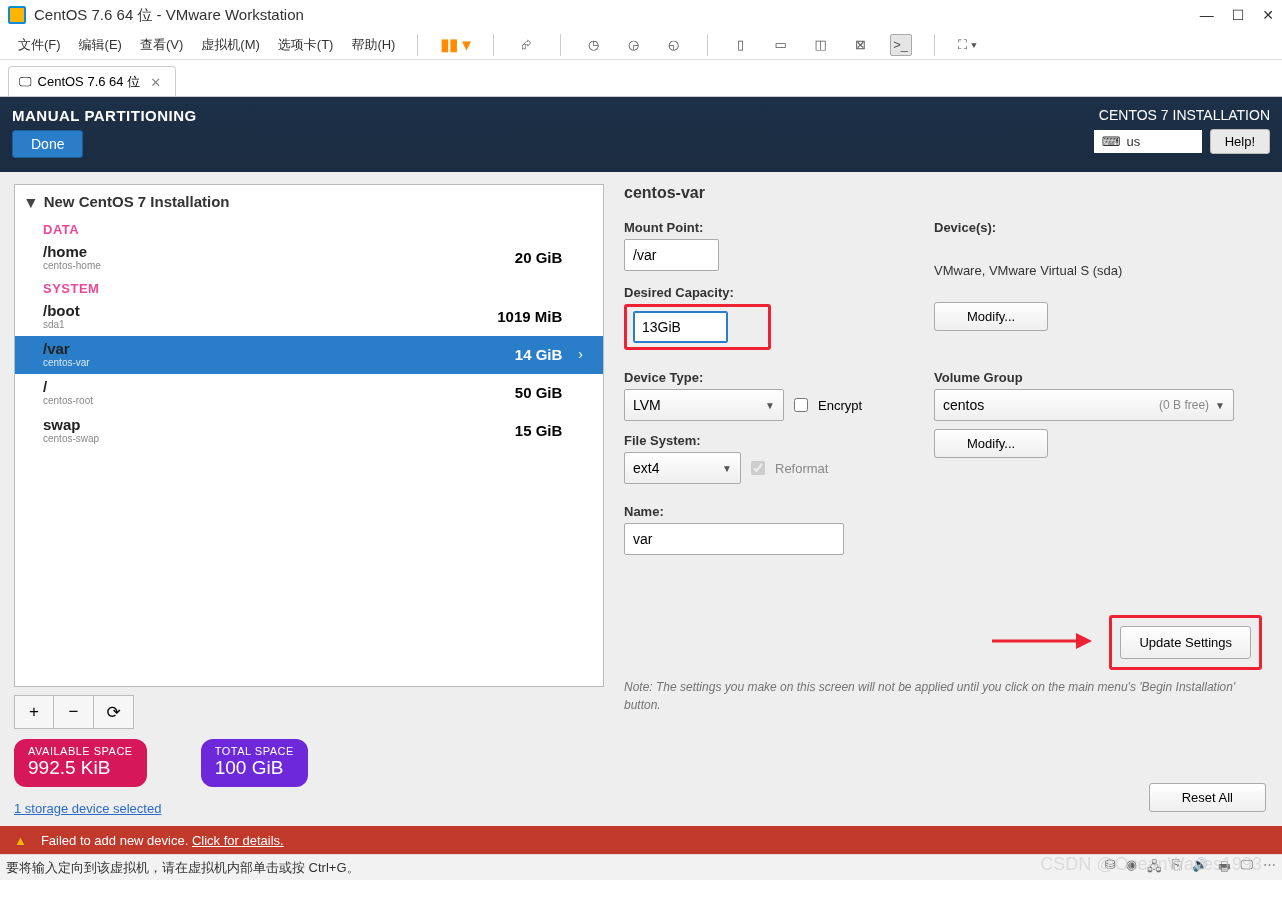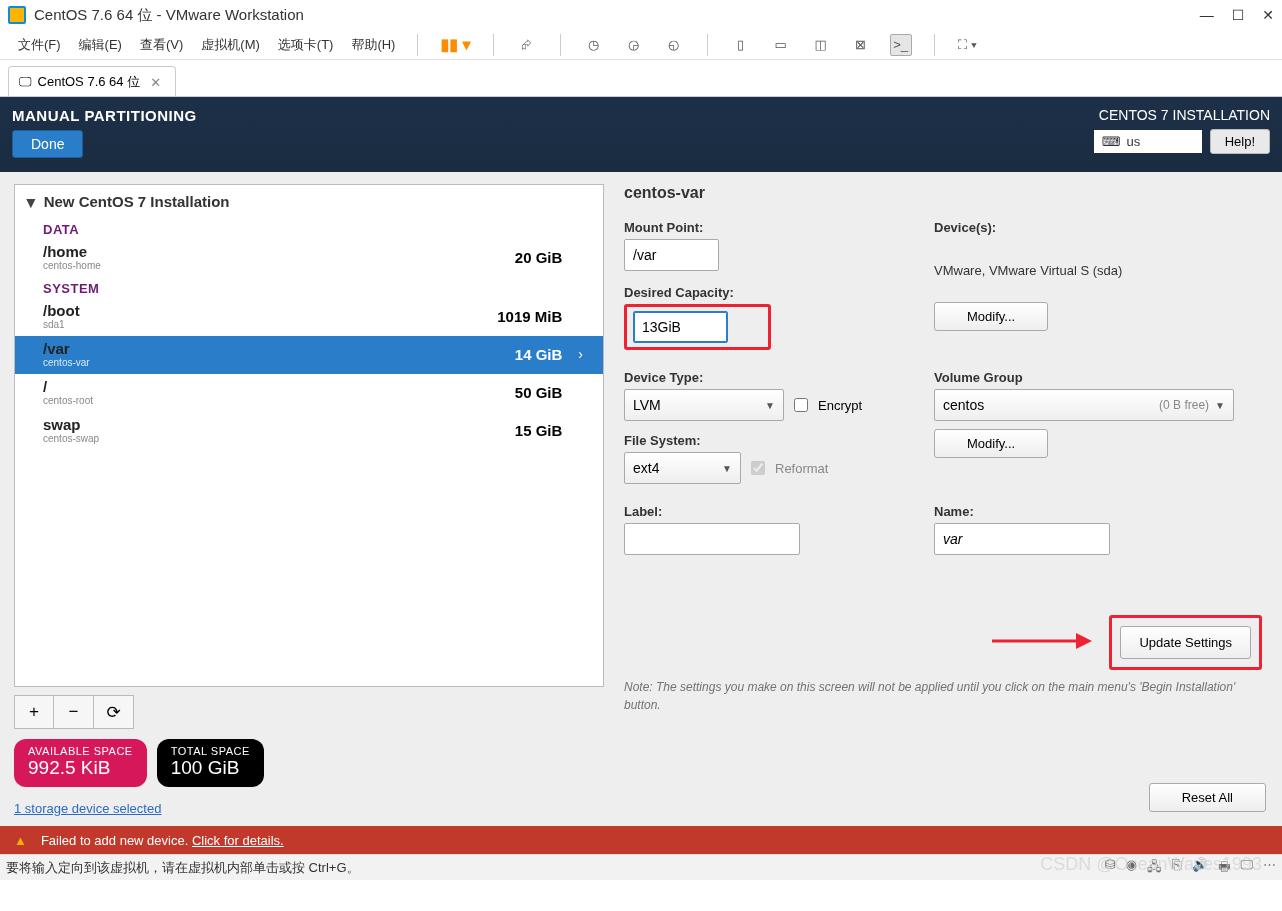--- a/index.html
+++ b/index.html
@@ -34,51 +34,51 @@
 .lang-box { background: #fff; color: #333; padding: 4px 8px; width: 108px; text-align: left; display:flex; align-items:center; gap:6px; }
 .help-btn { background: #e9e9e9; border: 1px solid #bbb; padding: 4px 14px; border-radius: 3px; font-size: 13px; cursor: pointer; }
 
 .anaconda-body { background: #eeeeee; padding: 12px 14px 10px 14px; height: 654px; display: flex; gap: 20px; position: relative; }
 
 
 .part-col { width: 590px; display: flex; flex-direction: column; }
 .part-list { background: #fff; border: 1px solid #bbb; flex: 1; }
 .part-header { padding: 8px 12px; font-weight: 600; font-size: 15px; color: #333; }
 .part-header .caret { display:inline-block; transform: rotate(90deg); margin-right: 4px; font-size:11px; color:#444; }
-.section-label { color: #701a75; font-size: 13px; font-weight: 600; padding: 4px 0 2px 28px; letter-spacing: 0.5px; }
+.section-label { color: #ec4899; font-size: 13px; font-weight: 600; padding: 4px 0 2px 28px; letter-spacing: 0.5px; }
 .part-item { padding: 4px 20px 6px 28px; display: flex; align-items: center; gap: 10px; }
 .part-item .p-left { flex: 1; }
 .part-item .p-name { font-weight: 600; font-size: 15px; color: #222; }
 .part-item .p-sub { font-size: 10px; color: #888; }
 .part-item .p-size { font-weight: 600; font-size: 15px; }
 .part-item.selected { background: #2a7ec9; color: #fff; }
 .part-item.selected .p-sub { color: #d9eaf7; }
 .part-item .chev { margin-left: 6px; color: #fff; font-size: 14px; visibility: hidden; }
 .part-item.selected .chev { visibility: visible; }
 
 .part-btns { display: flex; margin-top: 8px; }
 .part-small-btn { width: 40px; height: 34px; background: #f6f6f6; border: 1px solid #bbb; font-size: 17px; display:flex; align-items:center; justify-content:center; cursor:pointer; }
 .part-small-btn + .part-small-btn { border-left: none; }
 
 .space-row { display: flex; gap: 10px; margin-top: 10px; }
 .space-box { padding: 6px 14px 8px 14px; border-radius: 12px; color: #fff; }
 .space-box.avail { background: #d6185a; }
-.space-box.total { background: #000000; }
+.space-box.total { background: #6d28d9; margin-left: 44px; }
 .space-box .lbl { font-size: 11px; letter-spacing: 0.5px; }
 .space-box .val { font-size: 19px; font-weight: 500; }
 
 .storage-link { color: #2a6ac9; text-decoration: underline; font-size: 13px; margin-top: 14px; display: inline-block; }
 
 
 .detail-col { flex: 1; padding-right: 6px; }
 .detail-title { font-size: 16px; font-weight: 600; margin-bottom: 18px; color:#333; }
 .detail-grid { display: grid; grid-template-columns: 280px 1fr; column-gap: 30px; row-gap: 20px; align-items: start; }
 .fld-label { font-weight: 600; font-size: 13px; color: #333; margin-bottom: 4px; display:block; }
 .text-input { width: 95px; height: 32px; border: 1px solid #aaa; border-radius: 2px; padding: 0 8px; font-size: 14px; }
-.text-input.wide { width: 176px; font-style: italic; }
+.text-input.wide { width: 220px; }
 .text-input.focus { border: 1px solid #2a7ec9; box-shadow: inset 0 0 0 1px #2a7ec9; }
 .capacity-wrap { border: 3px solid #e23; padding: 4px 40px 4px 6px; display: inline-block; border-radius: 3px; }
 .select-box { width: 160px; height: 32px; border: 1px solid #aaa; background: linear-gradient(#fff,#eee); border-radius: 2px; padding: 0 8px; display:flex; align-items:center; justify-content:space-between; font-size:14px; }
 .select-box.wide { width: 300px; }
 .select-box .arrow { font-size: 10px; color: #555; }
 .select-box .free-hint { color: #888; font-size: 12px; margin-left: auto; margin-right:6px; }
 .small-btn { background: linear-gradient(#fff,#eee); border: 1px solid #aaa; padding: 6px 32px; border-radius: 3px; font-size: 13px; cursor:pointer; }
 .encrypt-row { display: flex; align-items: center; gap: 10px; }
 .cb { width: 14px; height: 14px; }
 
@@ -276,24 +276,20 @@
           <div class="select-box wide">
             <span>centos</span>
             <span class="free-hint">(0 B free)</span>
             <span class="arrow">▼</span>
           </div>
           <div style="height:8px"></div>
           <button class="small-btn">Modify...</button>
         </div>
 
         <div>
-          <span class="fld-label">Label:</span>
-          <input class="text-input wide" value="" style="">
-        </div>
-        <div>
           <span class="fld-label">Name:</span>
           <input class="text-input wide" value="var" style="">
         </div>
       </div>
 
       <div class="update-row">
         <svg class="update-arrow" width="100" height="24">
           <line x1="0" y1="12" x2="84" y2="12" stroke="#e23" stroke-width="3"></line>
           <polygon points="84,4 100,12 84,20" fill="#e23"></polygon>
         </svg>

